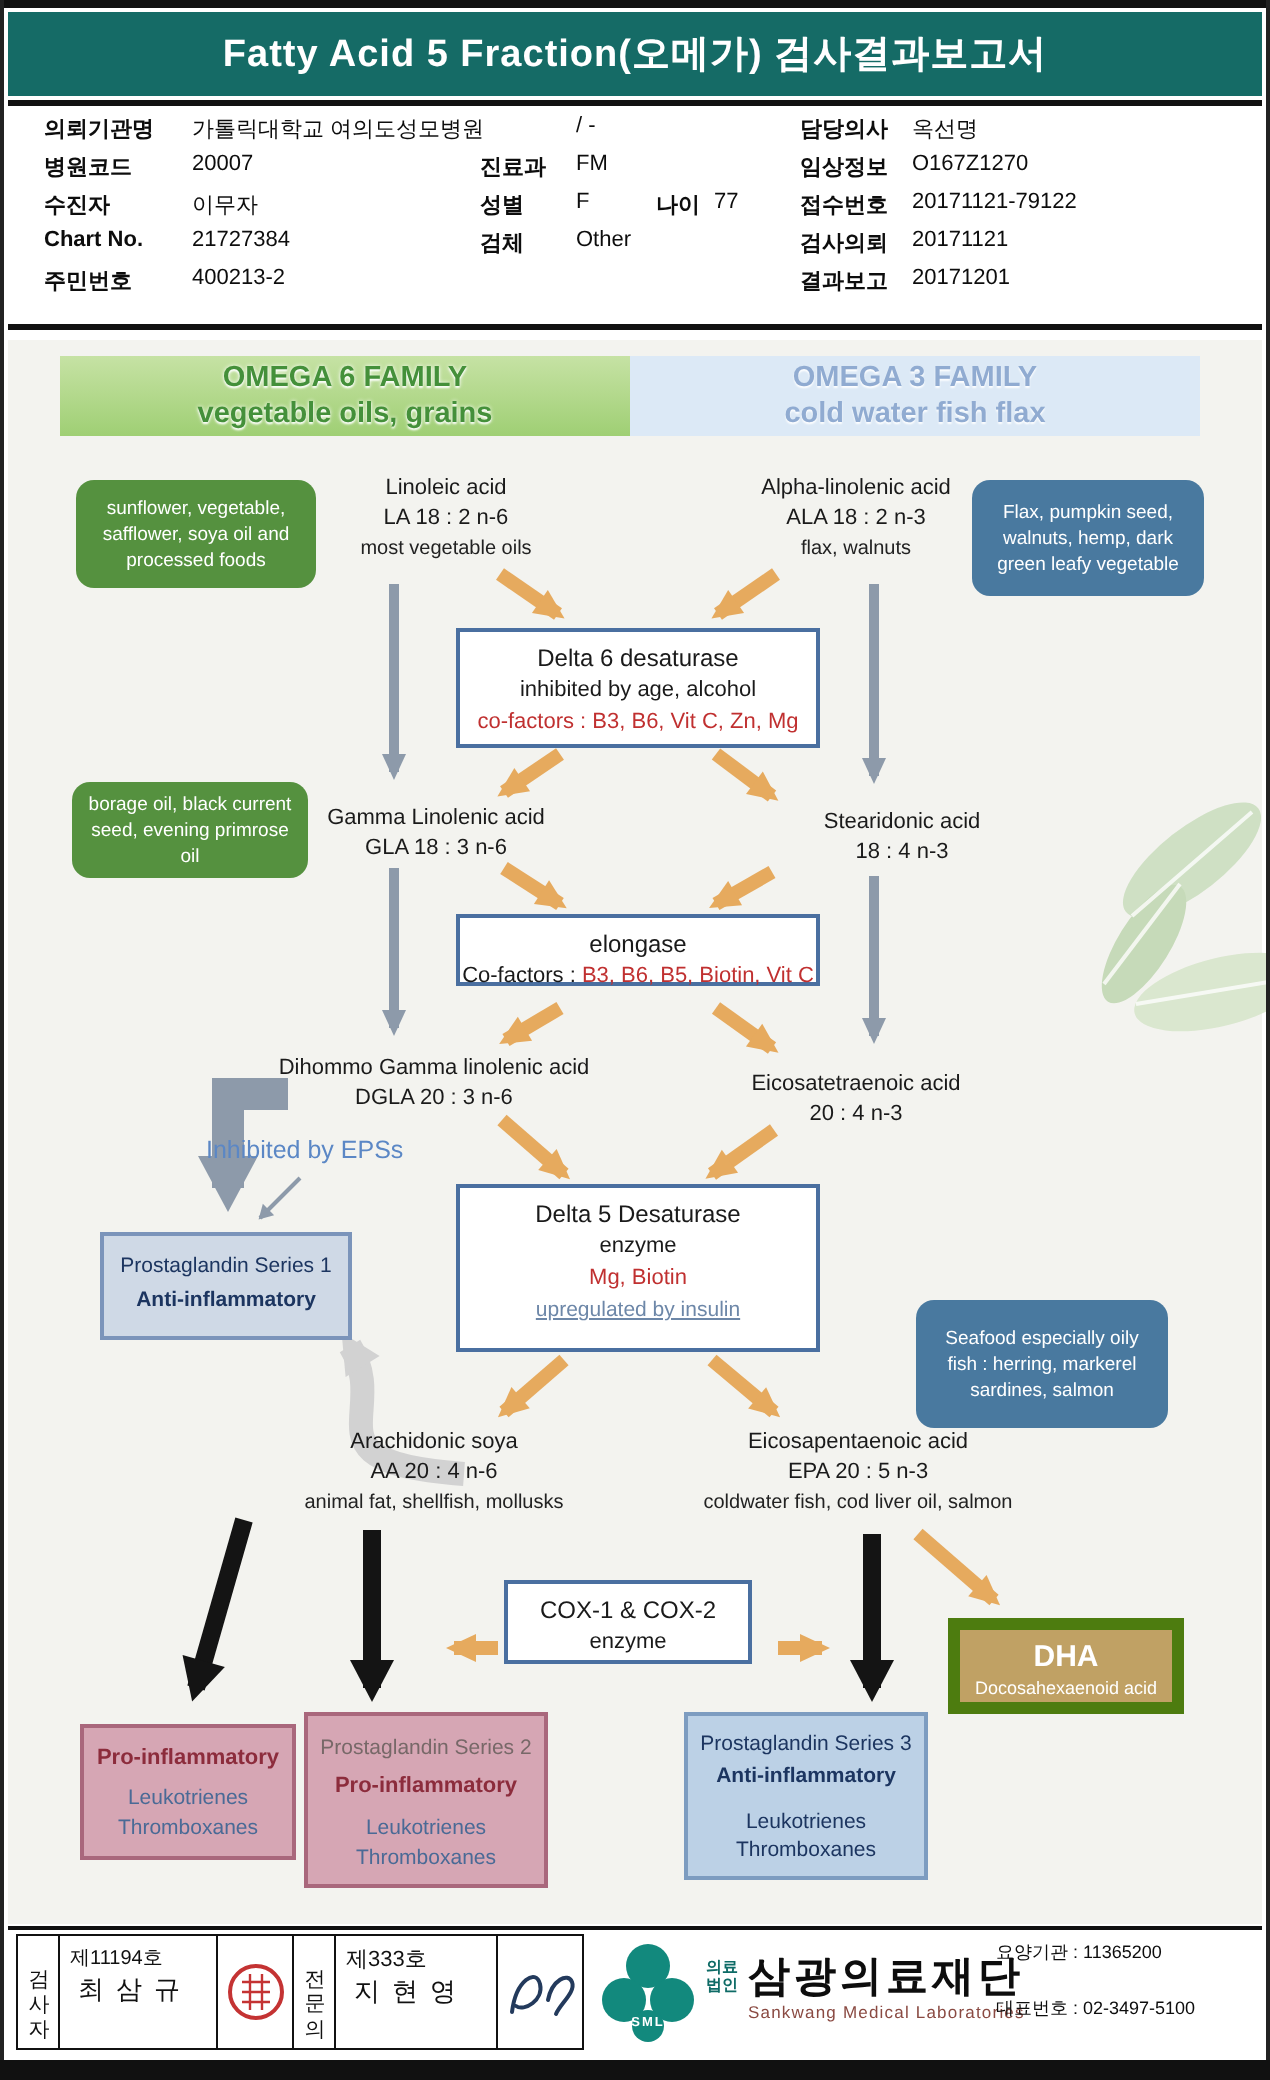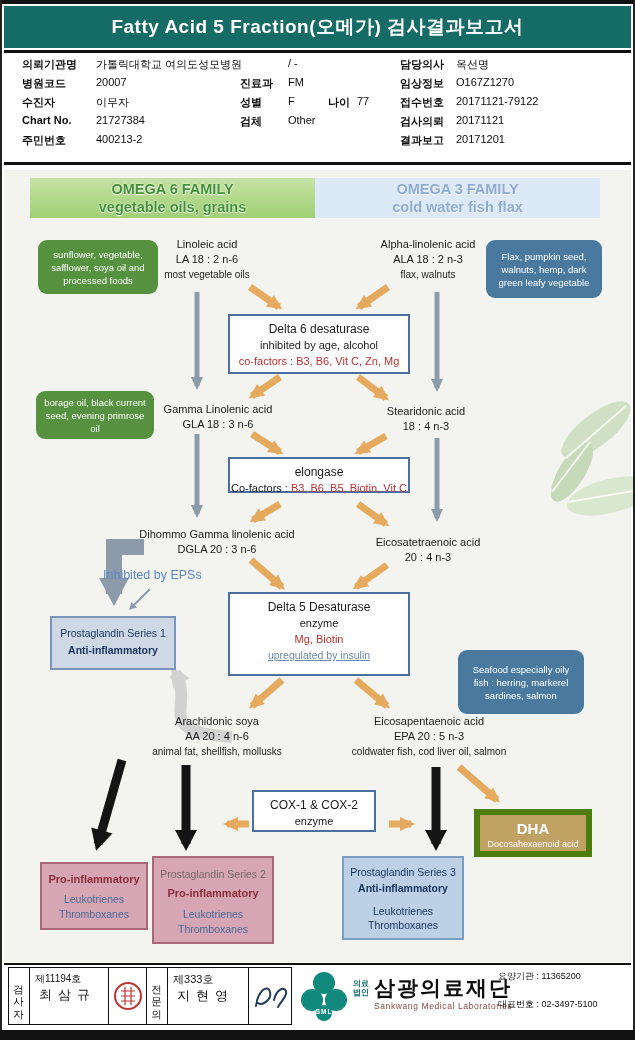--- a/index.html
+++ b/index.html
@@ -204,35 +204,35 @@
   <div class="fam o3">
     <div class="t">OMEGA 3 FAMILY</div>
     <div class="t">cold water fish flax</div>
   </div>
 
   <div class="callout green" style="left:38px;top:240px;width:120px;height:54px">sunflower, vegetable, safflower, soya oil and processed foods</div>
   <div class="callout blue" style="left:486px;top:240px;width:116px;height:58px">Flax, pumpkin seed, walnuts, hemp, dark green leafy vegetable</div>
   <div class="callout green" style="left:36px;top:391px;width:118px;height:48px">borage oil, black current seed, evening primrose oil</div>
   <div class="callout blue" style="left:458px;top:650px;width:126px;height:64px">Seafood especially oily fish : herring, markerel sardines, salmon</div>
 
-  <div class="node" style="left:132px;top:237px;width:150px">
+  <div class="node" style="left:148px;top:237px;width:150px">
     <div class="nl">Linoleic acid</div>
     <div class="nl">LA 18 : 2  n-6</div>
     <div class="nl small">most vegetable oils</div>
   </div>
   <div class="node" style="left:348px;top:237px;width:160px">
     <div class="nl">Alpha-linolenic acid</div>
     <div class="nl">ALA 18 : 2  n-3</div>
     <div class="nl small">flax, walnuts</div>
   </div>
   <div class="node" style="left:138px;top:402px;width:160px">
     <div class="nl">Gamma Linolenic acid</div>
     <div class="nl">GLA 18 : 3  n-6</div>
   </div>
-  <div class="node" style="left:356px;top:404px;width:140px">
+  <div class="node" style="left:381px;top:404px;width:140px">
     <div class="nl">Stearidonic acid</div>
     <div class="nl">18 : 4  n-3</div>
   </div>
   <div class="node" style="left:122px;top:527px;width:190px">
     <div class="nl">Dihommo Gamma linolenic acid</div>
     <div class="nl">DGLA 20 : 3  n-6</div>
   </div>
   <div class="node" style="left:352px;top:535px;width:152px">
     <div class="nl">Eicosatetraenoic acid</div>
     <div class="nl">20 : 4  n-3</div>

